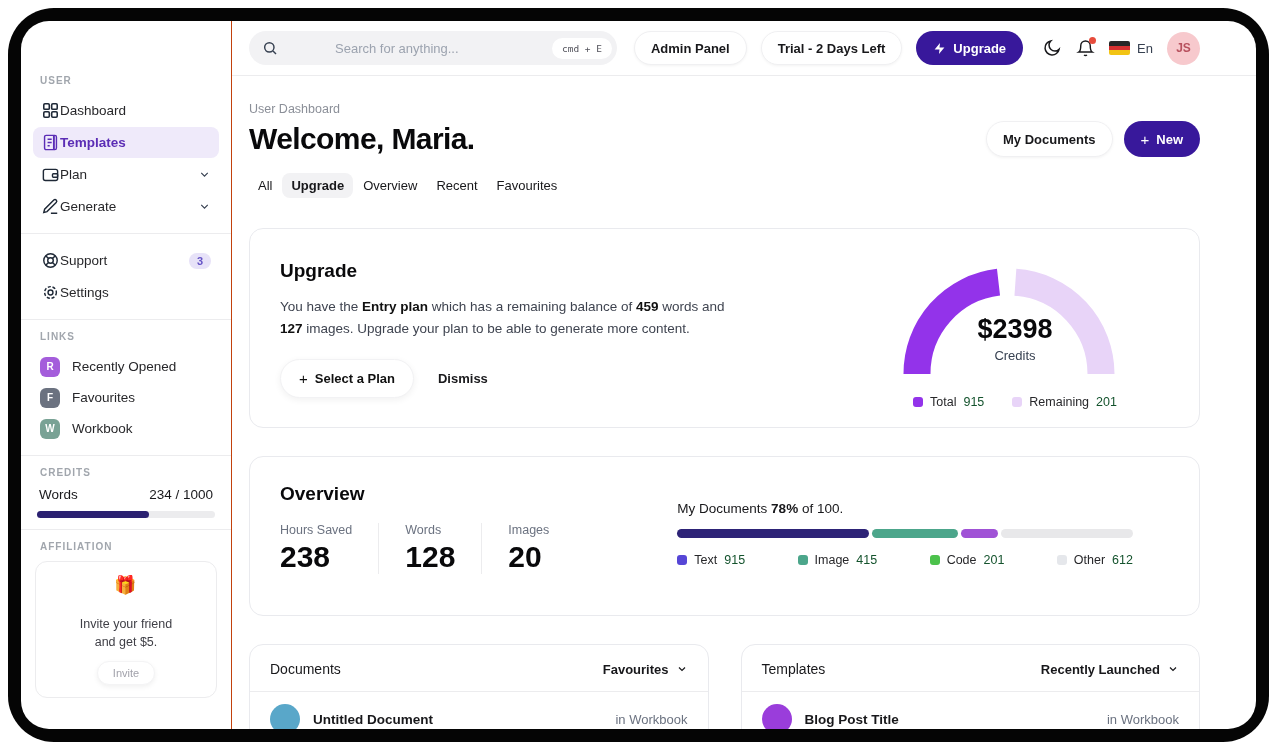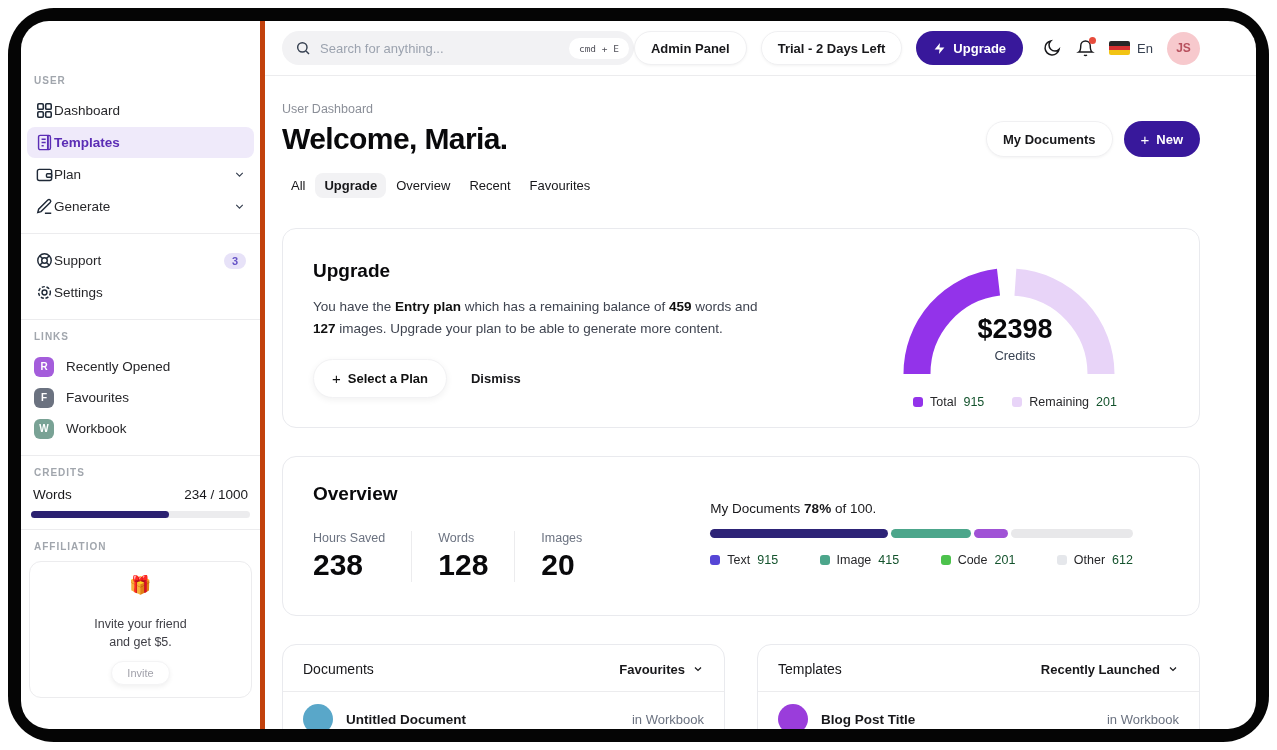--- a/index.html
+++ b/index.html
@@ -5,22 +5,22 @@
   * { margin:0; padding:0; box-sizing:border-box; }
   html,body { width:1277px; height:750px; }
   body { background:#fff; position:relative; overflow:hidden;
          font-family:"Liberation Sans", sans-serif; color:#18181b; }
   .device { position:absolute; left:8px; top:8px; width:1261px; height:734px;
             background:#050505; border-radius:46px; padding:13px; }
   .app { width:100%; height:100%; background:#fff; border-radius:28px;
          overflow:hidden; display:flex; }
 
   
-  .sidebar { width:244px; flex-shrink:0; border-right:5px solid #c2410c;
-             padding:54px 6px 0; overflow:hidden; }
+  .sidebar { width:211px; flex-shrink:0; border-right:1px solid #c2410c;
+             padding:54px 12px 0; overflow:hidden; }
   .side-label { font-size:10px; font-weight:700; letter-spacing:1px;
                 color:#a1a6ad; margin:0 7px 9px; }
   .nav-item { display:flex; align-items:center; gap:0; padding:0 8px;
               height:31px; border-radius:8px; font-size:13.5px; font-weight:500;
               color:#27272a; cursor:pointer; margin-bottom:1px; }
   .nav-item .ni { display:flex; color:#1f2937; }
   .nav-item.active { background:#efeafa; color:#5b2db5; font-weight:700; }
   .nav-item.active .ni { color:#5b2db5; }
   .nav-item .chev { margin-left:auto; display:flex; color:#374151; }
   .badge { margin-left:auto; background:#e7e2f8; color:#6553c6; font-size:11px;
@@ -43,21 +43,21 @@
                 padding:5px 15px; box-shadow:0 2px 5px rgba(0,0,0,.06); cursor:pointer; }
 
   
   .main { flex:1; min-width:0; display:flex; flex-direction:column; }
   .topbar { height:55px; flex-shrink:0; display:flex; align-items:center;
             padding:0 56px 0 17px; border-bottom:1px solid #ececee; }
   .search { width:368px; height:34px; background:#f2f2f4; border-radius:17px;
             display:flex; align-items:center; gap:9px; padding:0 5px 0 13px; }
   .search input { flex:1; border:none; background:transparent; outline:none;
                   font-size:13px; color:#374151;
-                  font-family:"Liberation Sans", sans-serif; }
+                  font-family:"Liberation Sans", sans-serif;margin-left:48px; }
   .search input::placeholder { color:#9ca3af; }
   .kbd { background:#fff; border-radius:12px; padding:5px 10px; font-size:9.5px;
          color:#52525b; font-family:"DejaVu Sans Mono", monospace; white-space:nowrap; }
   .top-right { margin-left:auto; display:flex; align-items:center; gap:14px; }
   .pill-btn { height:34px; display:flex; align-items:center; padding:0 16px;
               border-radius:17px; background:#fff; border:1px solid #f0f0f2;
               box-shadow:0 1px 3px rgba(0,0,0,.05); font-size:13px; font-weight:600;
               color:#18181b; cursor:pointer; white-space:nowrap; }
   .accent-btn { height:34px; display:flex; align-items:center; gap:7px; padding:0 17px;
                 border-radius:17px; color:#fff; font-size:13px; font-weight:600;
@@ -99,21 +99,21 @@
   .gauge-center { position:absolute; left:0; right:0; top:54px; }
   .gauge-value { font-size:27px; font-weight:800; color:#09090b; }
   .gauge-label { font-size:13px; color:#374151; margin-top:3px; }
   .legend { display:flex; justify-content:center; gap:28px; margin-top:15px; }
   .legend-item { display:flex; align-items:center; gap:7px; font-size:12.5px; color:#27272a; }
   .sq { width:10px; height:10px; border-radius:3px; flex-shrink:0; }
   .legend-val { color:#14532d; }
 
   .overview-card { margin-top:28px; height:160px; display:flex;
                    padding:26px 66px 0 30px; }
-  .stats { display:flex; margin-top:26px; }
+  .stats { display:flex; margin-top:18px; }
   .stat { padding-right:26px; margin-right:26px; border-right:1px solid #ececee; }
   .stat:last-child { border-right:none; }
   .stat-label { font-size:12.5px; color:#6b7280; }
   .stat-value { font-size:30px; font-weight:800; color:#09090b; margin-top:3px; }
   .ov-right { flex:1; margin-left:76px; padding-top:18px; min-width:0; }
   .progress-title { font-size:13.5px; color:#18181b; }
   .progress-title b { font-weight:700; }
   .stack-bar { display:flex; gap:3px; height:9px; margin-top:13px; }
   .seg { height:100%; border-radius:5px; }
   .seg.rest { flex:1; }

